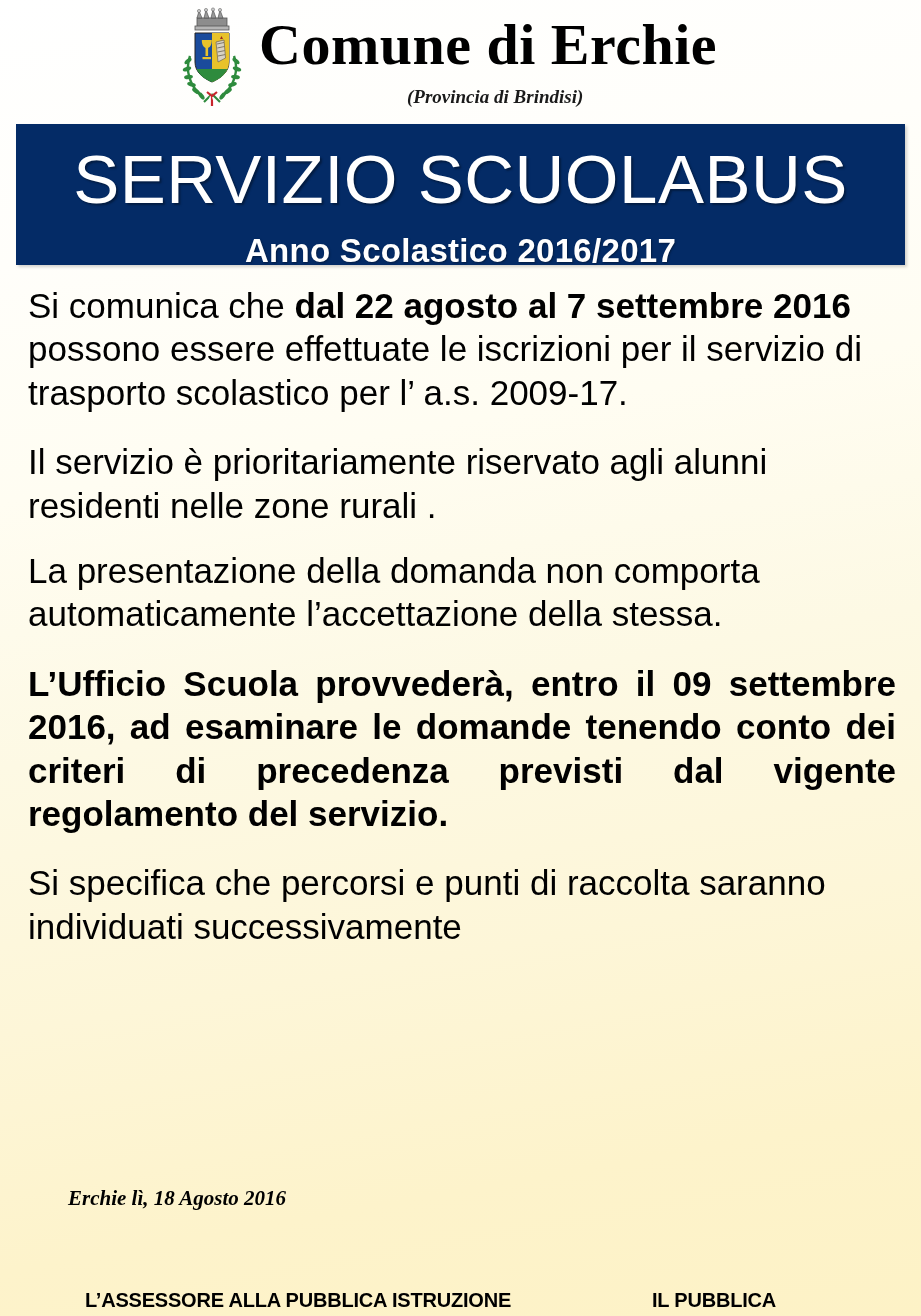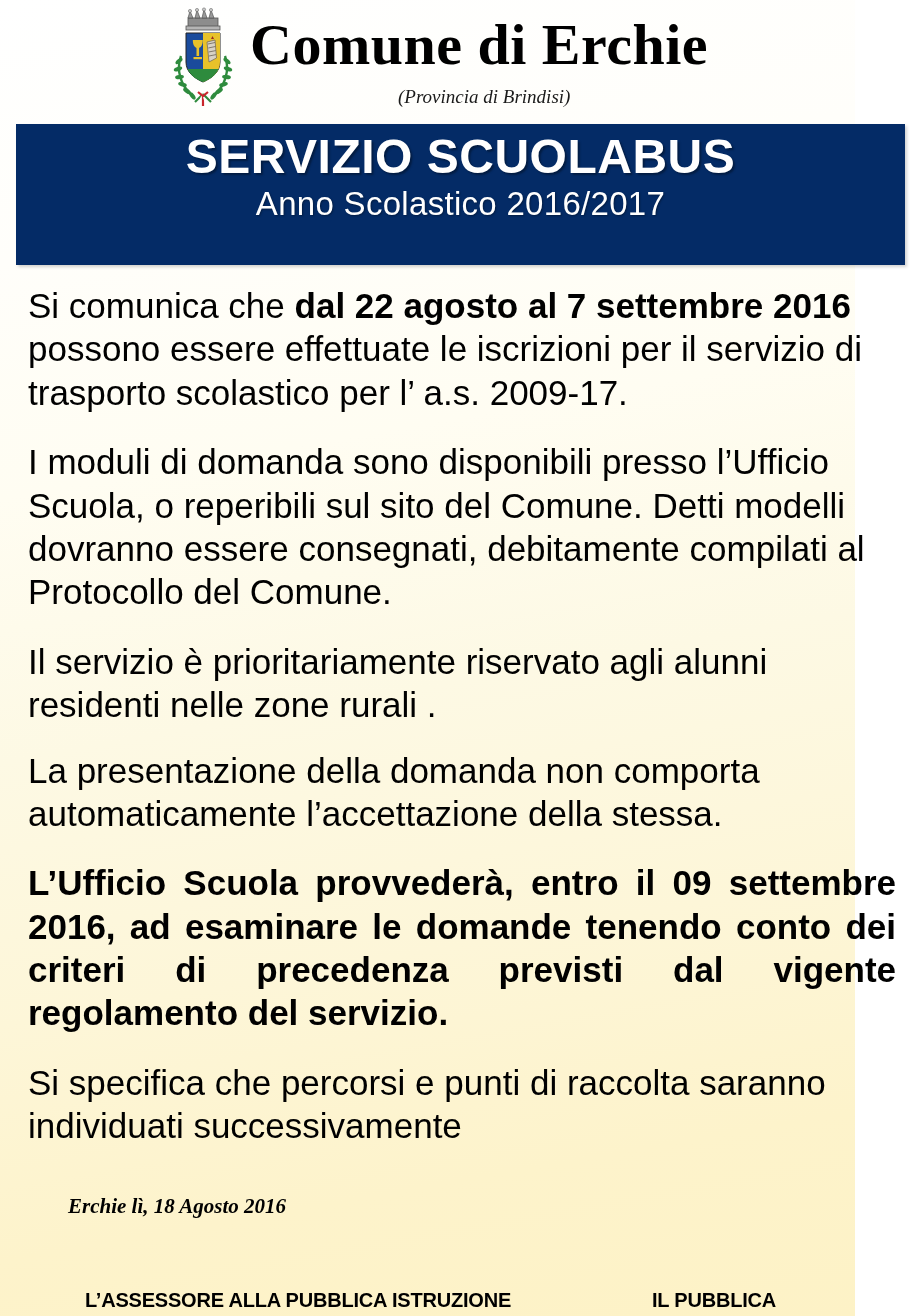--- a/index.html
+++ b/index.html
@@ -9,31 +9,32 @@
   body {
     width: 921px;
     height: 1316px;
     overflow: hidden;
     font-family: "Liberation Sans", sans-serif;
     background: #ffffff;
   }
 
   .poster {
     position: relative;
-    width: 855px;
+    width: 921px;
     height: 1316px;
     box-sizing: border-box;
     background: linear-gradient(170deg,
         #ffffff 0%,
         #fffefa 18%,
         #fffdf2 34%,
         #fdf9e4 52%,
         #fdf6d8 70%,
         #fdf3cb 86%,
         #fdf2c6 100%);
+    padding-left: 9px;
   }
 
   
   .header {
     position: relative;
     height: 118px;
     width: 100%;
   }
 
   .crest {
@@ -56,57 +57,57 @@
     line-height: 1;
     white-space: nowrap;
   }
 
   .masthead-sub {
     position: absolute;
     left: 398px;
     top: 86px;
     font-family: "Liberation Serif", "DejaVu Serif", serif;
     font-style: italic;
-    font-weight: normal;
+    font-weight: bold;
     font-size: 19px;
     color: #1a1a1a;
     white-space: nowrap;
   }
 
   
   .banner {
     position: absolute;
     left: 16px;
     top: 124px;
     width: 889px;
     height: 141px;
     background: #042b66;
     box-sizing: border-box;
     text-align: center;
     box-shadow: 2px 2px 3px rgba(0,0,0,0.18);
   }
 
   .banner-title {
-    margin: 0;
+    margin: 12px;
     padding-top: 7px;
     font-family: "Liberation Sans", sans-serif;
-    font-weight: bold;
-    font-size: 48px;
+    font-weight: normal;
+    font-size: 69px;
     color: #ffffff;
     letter-spacing: 0.5px;
     line-height: 1.08;
     white-space: nowrap;
     text-shadow: 2px 2px 2px rgba(0,0,0,0.35);
   }
 
   .banner-subtitle {
     margin: 0;
     padding-top: 2px;
     font-family: "Liberation Sans", sans-serif;
-    font-weight: normal;
+    font-weight: bold;
     font-size: 33px;
     color: #ffffff;
     letter-spacing: 0.3px;
     white-space: nowrap;
     text-shadow: 1px 1px 2px rgba(0,0,0,0.35);
   }
 
   
   .body-copy {
     position: absolute;
@@ -137,21 +138,20 @@
   .date-line {
     position: absolute;
     left: 68px;
     top: 1186px;
     font-family: "Liberation Serif", "DejaVu Serif", serif;
     font-style: italic;
     font-weight: bold;
     font-size: 21px;
     color: #000000;
     white-space: nowrap;
-    margin-top: 8px;
   }
 
   .signatures {
     position: absolute;
     left: 0;
     top: 1240px;
     width: 921px;
     display: flex;
     align-items: flex-start;
   }
@@ -264,21 +264,20 @@
 
   <div class="banner">
     <div class="banner-title">SERVIZIO SCUOLABUS</div>
     <div class="banner-subtitle">Anno Scolastico 2016/2017</div>
   </div>
 
   <div class="body-copy">
 
     <p class="para"><span>Si comunica che </span><b>dal 22 agosto al  7 settembre 2016</b><span> possono essere effettuate le iscrizioni per il servizio di trasporto scolastico per l’ a.s. 2009-17.</span></p>
 
-    <p class="para">I moduli di domanda sono disponibili presso l’Ufficio Scuola, o reperibili sul sito del Comune. Detti modelli dovranno essere consegnati, debitamente compilati al  Protocollo del Comune.</p>
 
     <p class="para gap-sm">Il servizio è prioritariamente riservato agli alunni residenti nelle zone rurali .</p>
 
     <p class="para">La presentazione della domanda non comporta automaticamente l’accettazione della stessa.</p>
 
     <p class="para para-bold">L’Ufficio Scuola provvederà, entro il 09  settembre 2016, ad esaminare le domande tenendo conto dei criteri di precedenza previsti dal vigente regolamento del servizio.</p>
 
     <p class="para">Si specifica che percorsi e punti di raccolta saranno individuati successivamente</p>
   </div>
 

